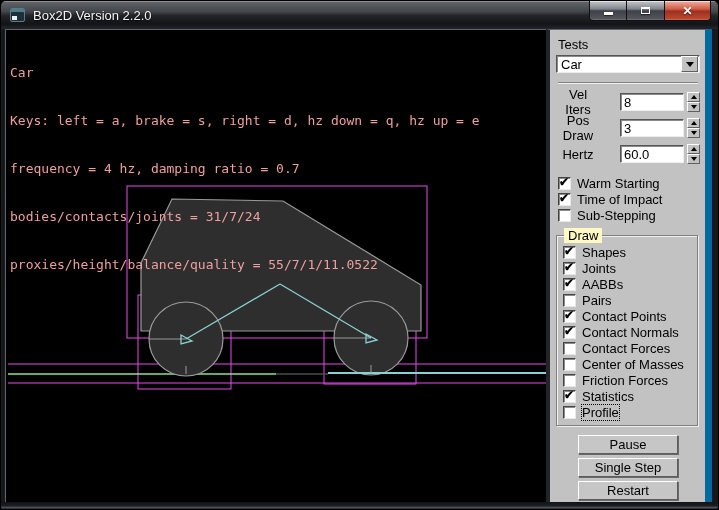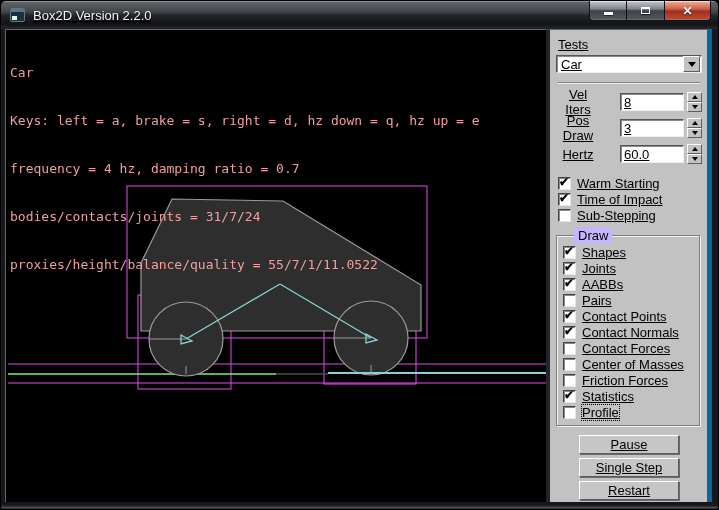--- a/index.html
+++ b/index.html
@@ -6,21 +6,20 @@
   html,body { background:#000; width:719px; height:510px; overflow:hidden; }
   body { font-family:"Liberation Sans", sans-serif; }
 
   .window {
     width:719px; height:510px;
     display:flex; flex-direction:column;
     background:#17181c;
     border-radius:6px 6px 3px 3px;
     overflow:hidden;
     border:1px solid #000;
-    text-decoration:underline;
   }
 
   
   .titlebar {
     height:28px; flex:0 0 28px;
     background:linear-gradient(180deg,#63676c 0%,#42454a 38%,#232529 52%,#131418 82%,#24262b 100%);
     box-shadow:inset 0 1px 0 rgba(255,255,255,.28);
     display:flex; align-items:center;
     position:relative;
   }
@@ -69,21 +68,21 @@
     font-family:"DejaVu Sans Mono", monospace; font-size:13px; line-height:16px;
     color:#ef9f9f; white-space:pre; }
   .scene { position:absolute; inset:0; z-index:1; }
 
   
   .sidebar {
     flex:0 0 166px; width:166px;
     background:#c2c2c2; color:#000;
     border-top:1px solid #5f636a;
     border-left:4px solid #222428;
-    border-right:5px solid #0369a1;
+    border-right:7px solid #0369a1;
     font-size:13px;
     padding:6px 5px 4px 6px;
     display:flex; flex-direction:column;
   }
   .tests-label { margin:1px 0 3px 2px; }
   .combo {
     height:20px; background:#fff; display:flex; align-items:center;
     border:1px solid; border-color:#555 #eee #eee #555;
     box-shadow:inset 1px 1px 0 #8a8a8a;
   }
@@ -128,21 +127,21 @@
   .sim-checks { margin-top:8px; }
   .sim-checks .cb { margin-bottom:0; }
 
   .groupbox {
     margin:12px 2px 0 0; position:relative;
     border:1px solid #7f7f7f;
     box-shadow:1px 1px 0 #f0f0f0, inset 1px 1px 0 #f0f0f0;
     padding:8px 2px 5px 4px;
   }
   .groupbox .legend {
-    position:absolute; top:-8px; left:7px; background:#c4b5fd; padding:0 4px;margin-left:10px;
+    position:absolute; top:-8px; left:7px; background:#fef9c3; padding:0 4px;
   }
 
   .btns { margin-top:9px; display:flex; flex-direction:column; align-items:center; }
   .btn95 {
     width:100px; height:19px; margin-bottom:4px;
     background:#c6c6c6; color:#000; font-family:"Liberation Sans", sans-serif; font-size:13px;
     border:1px solid; border-color:#fff #5c5c5c #5c5c5c #fff;
     box-shadow:1px 1px 0 rgba(0,0,0,.45);
     cursor:default; line-height:15px;text-align:center;
   }

